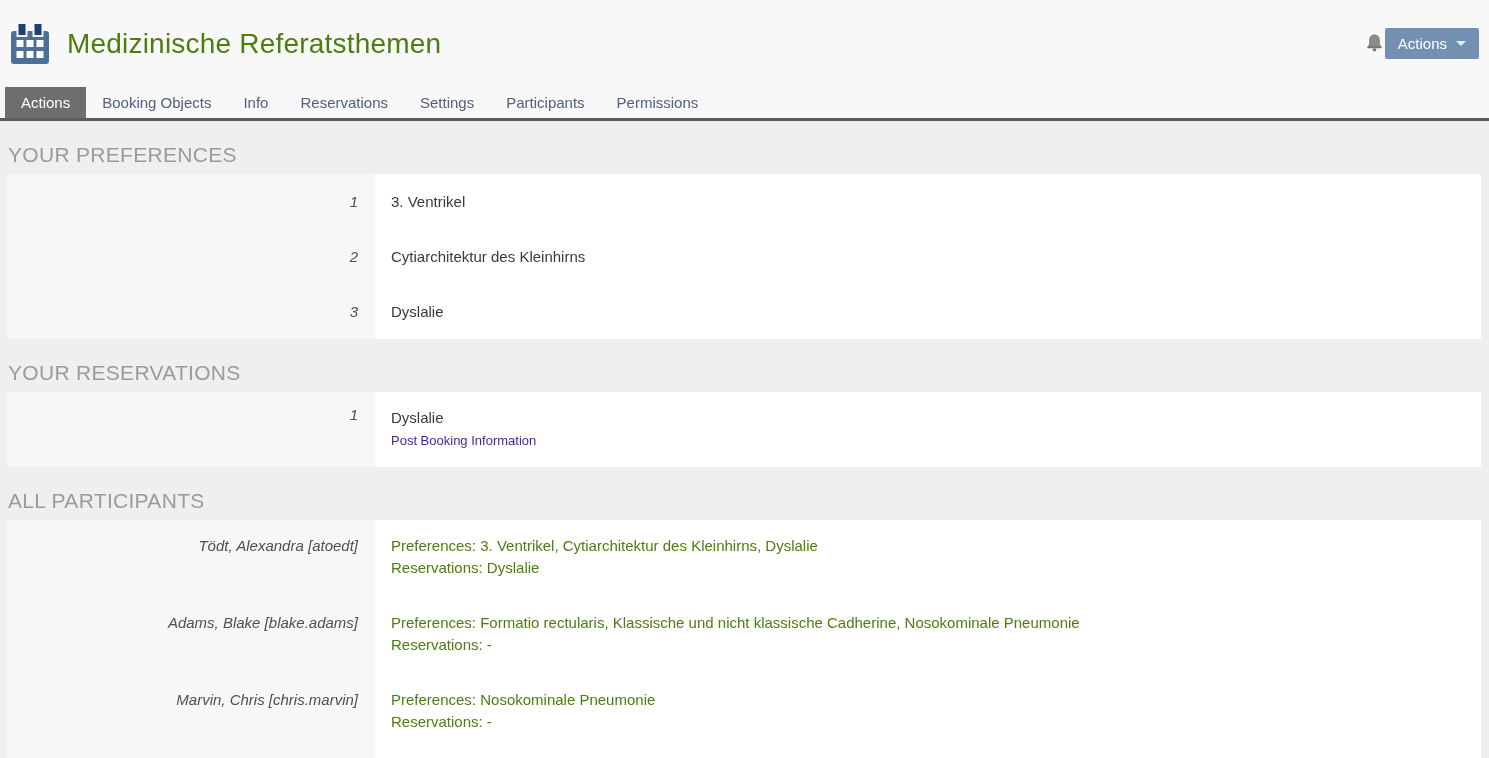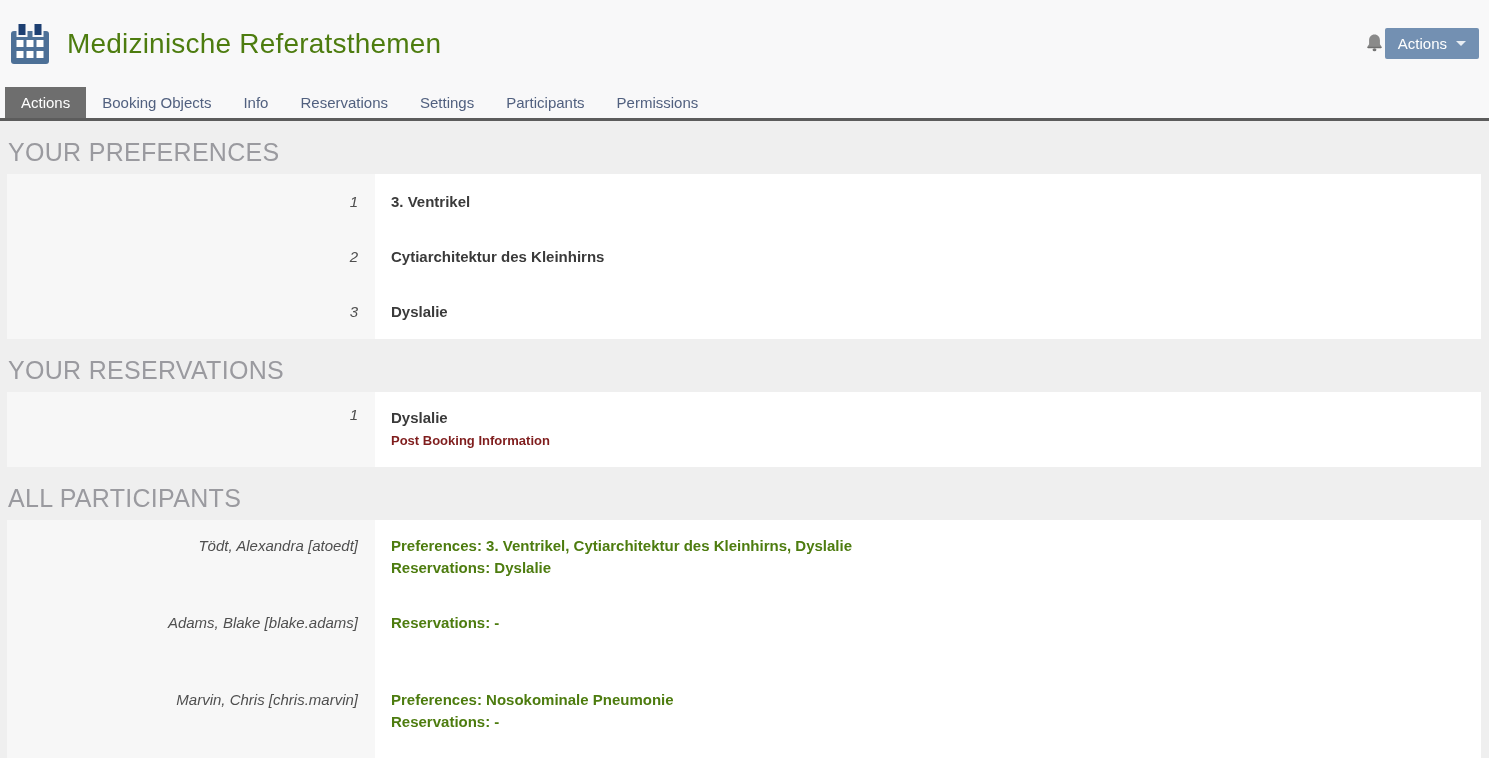--- a/index.html
+++ b/index.html
@@ -84,21 +84,21 @@
     color: #ffffff;
   }
 
   
   .section-heading {
     margin: 0;
     height: 53px;
     padding: 0 8px 7px 8px;
     display: flex;
     align-items: flex-end;
-    font-size: 25px;
+    font-size: 21px;
     font-weight: 400;
     color: #9a9a9f;
     letter-spacing: 0.3px;
   }
   .card {
     position: relative;
     margin: 0 8px 0 7px;
     background: #ffffff;
   }
   .card::before {
@@ -108,40 +108,40 @@
     width: 368px;
     background: #f7f7f7;
   }
   .row { position: relative; display: flex; }
   .cell-left {
     width: 368px;
     flex-shrink: 0;
     padding-right: 17px;
     text-align: right;
   }
-  .cell-right { flex: 1; padding-left: 16px; min-width: 0; font-weight: bold; }
+  .cell-right { flex: 1; padding-left: 16px; min-width: 0; }
 
   
   .pref-row { height: 55px; align-items: center; }
   .rank {
     font-style: italic;
     font-size: 15px;
     color: #4f4f4f;
   }
   .item-label { font-size: 15px; color: #3a3a3a; }
 
   .resv-row { height: 75px; }
   .resv-row .cell-left { padding-top: 14px; }
   .resv-row .cell-right { padding-top: 14px; }
   .resv-row .item-label { display: block; line-height: 23px; }
   .post-link {
     display: inline-block;
     font-size: 13px;
     line-height: 23px;
-    color: #7f1d1d;
+    color: #4c1d95;
     text-decoration: none;
     cursor: pointer;
   }
 
   
   .part-row { height: 77px; }
   .part-row .cell-left, .part-row .cell-right { padding-top: 15px; }
   .participant-name {
     font-style: italic;
     font-size: 15px;
@@ -263,20 +263,21 @@
           <div class="part-line">Preferences: 3. Ventrikel, Cytiarchitektur des Kleinhirns, Dyslalie</div>
           <div class="part-line">Reservations: Dyslalie</div>
         </div>
       </div>
 
       <div class="row part-row">
         <div class="cell-left">
           <span class="participant-name">Adams, Blake [blake.adams]</span>
         </div>
         <div class="cell-right">
+          <div class="part-line">Preferences: Formatio rectularis, Klassische und nicht klassische Cadherine, Nosokominale Pneumonie</div>
           <div class="part-line">Reservations: -</div>
         </div>
       </div>
 
       <div class="row part-row">
         <div class="cell-left">
           <span class="participant-name">Marvin, Chris [chris.marvin]</span>
         </div>
         <div class="cell-right">
           <div class="part-line">Preferences: Nosokominale Pneumonie</div>

